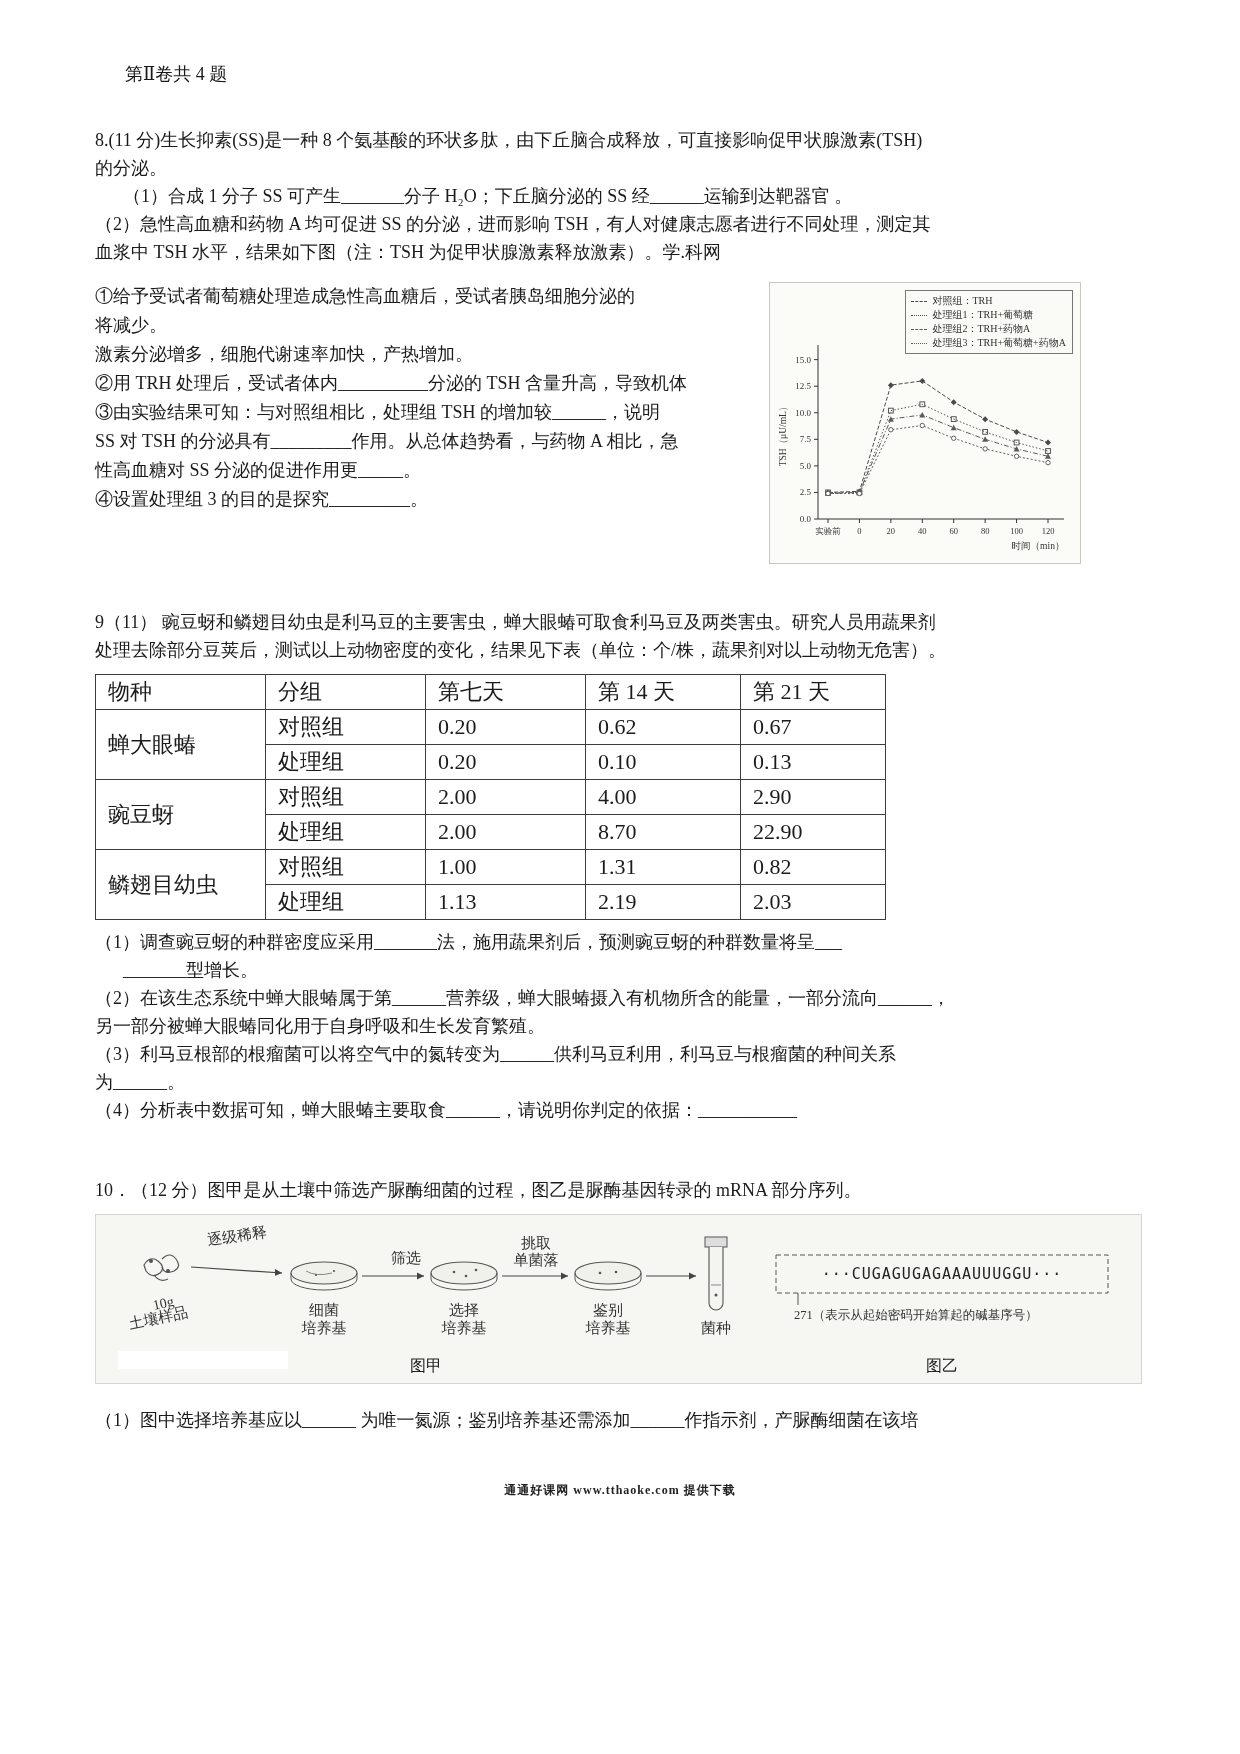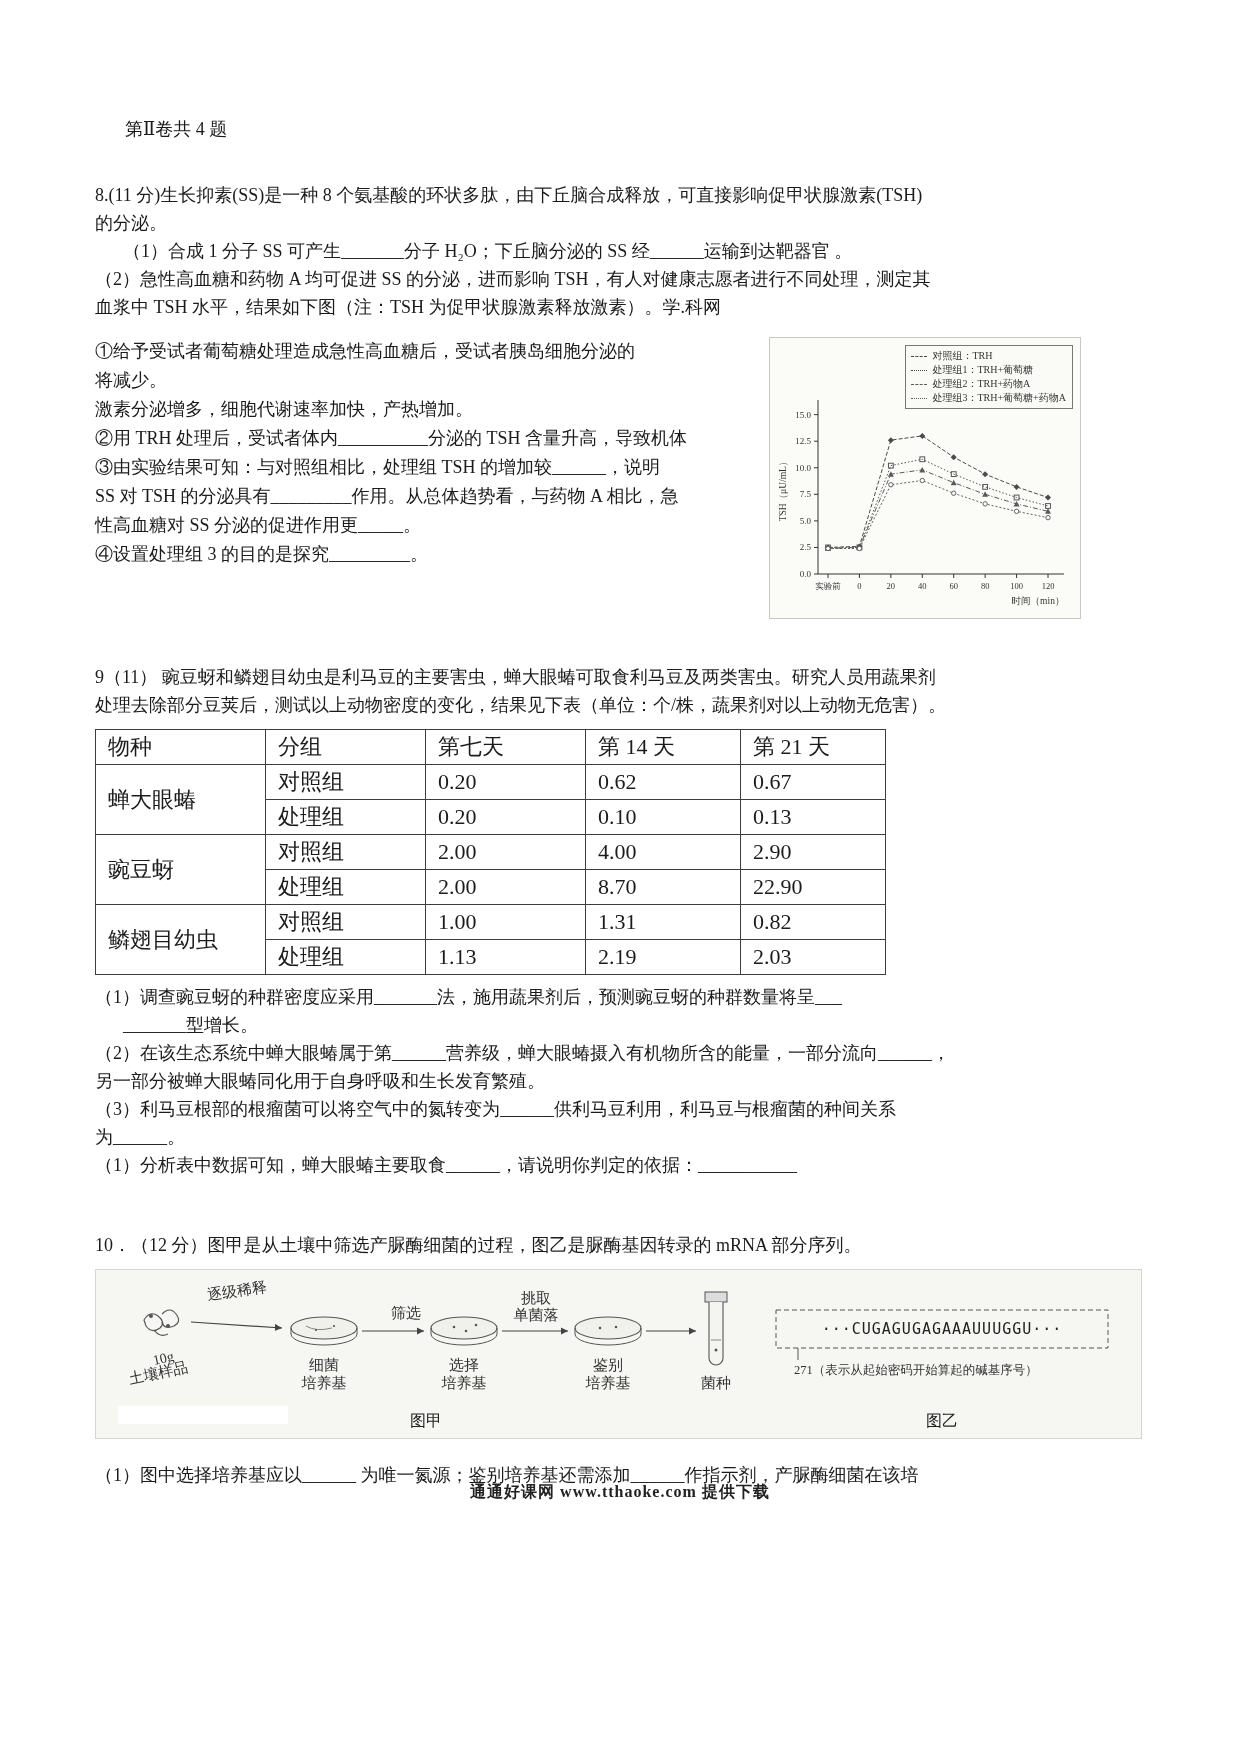--- a/index.html
+++ b/index.html
@@ -5,21 +5,21 @@
   * { margin:0; padding:0; box-sizing:border-box; }
   html,body { background:#ffffff; }
   .page {
     position:relative;
     width:1240px; height:1754px;
     margin:0 auto;
     background:#fff;
     color:#1b1b1b;
     font-family:"Liberation Serif","DejaVu Serif",serif;
     font-size:18px;
-    padding:115px 88px 0 95px;
+    padding:60px 88px 0 95px;
     overflow:hidden;
   }
   .line { line-height:28px; white-space:pre-wrap; }
   .indent { padding-left:28px; }
   .header-line { line-height:28px; padding-left:30px; }
   section.q8 { margin-top:38px; }
   .q8-cols { display:flex; margin-top:16px; }
   .q8-left { width:660px; }
   .q8-left .line { line-height:29px; }
   .fig {
@@ -64,21 +64,21 @@
   .diagram-wrap {
     margin-top:10px;
     width:1047px; height:170px;
     background:#f6f6f2;
     border:1px solid #d6d6d0;
   }
   .q10-q1 { margin-top:22px; }
   .footer {
     position:absolute; top:1482px; left:0; right:0;
     text-align:center;
-    font-size:16px; font-weight:600; color:#222;
+    font-size:12px; font-weight:600; color:#222;
     letter-spacing:1px;
   }
 </style>
 </head>
 <body>
 
 <div class="page">
 
   <div class="header-line">第Ⅱ卷共 4 题</div>
 
@@ -260,21 +260,21 @@
       </tbody>
     </table>
 
     <div class="q9-questions">
       <div class="line">（1）调查豌豆蚜的种群密度应采用_______法，施用蔬果剂后，预测豌豆蚜的种群数量将呈___</div>
       <div class="line indent">_______型增长。</div>
       <div class="line">（2）在该生态系统中蝉大眼蝽属于第______营养级，蝉大眼蝽摄入有机物所含的能量，一部分流向______，</div>
       <div class="line">另一部分被蝉大眼蝽同化用于自身呼吸和生长发育繁殖。</div>
       <div class="line">（3）利马豆根部的根瘤菌可以将空气中的氮转变为______供利马豆利用，利马豆与根瘤菌的种间关系</div>
       <div class="line">为______。</div>
-      <div class="line">（1）分析表中数据可知，蝉大眼蝽主要取食______，请说明你判定的依据：___________</div>
+      <div class="line">（4）分析表中数据可知，蝉大眼蝽主要取食______，请说明你判定的依据：___________</div>
     </div>
   </section>
 
   <section class="q10">
     <div class="line">10．（12 分）图甲是从土壤中筛选产脲酶细菌的过程，图乙是脲酶基因转录的 mRNA 部分序列。</div>
 
     <div class="diagram-wrap">
       <svg width="1045" height="168" viewBox="0 0 1045 168">
         <defs>
           <marker id="arr" markerWidth="8" markerHeight="8" refX="6" refY="3" orient="auto">

